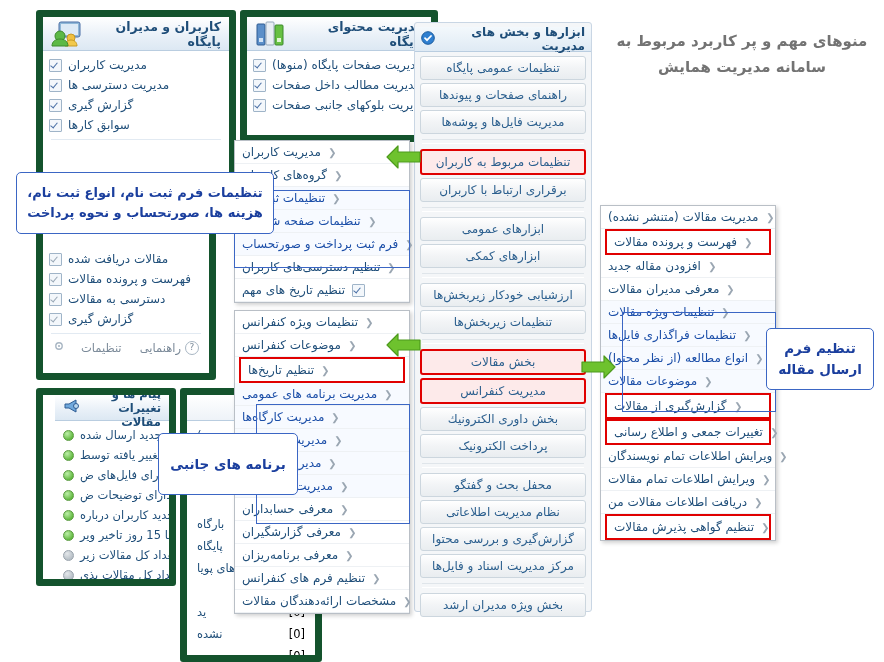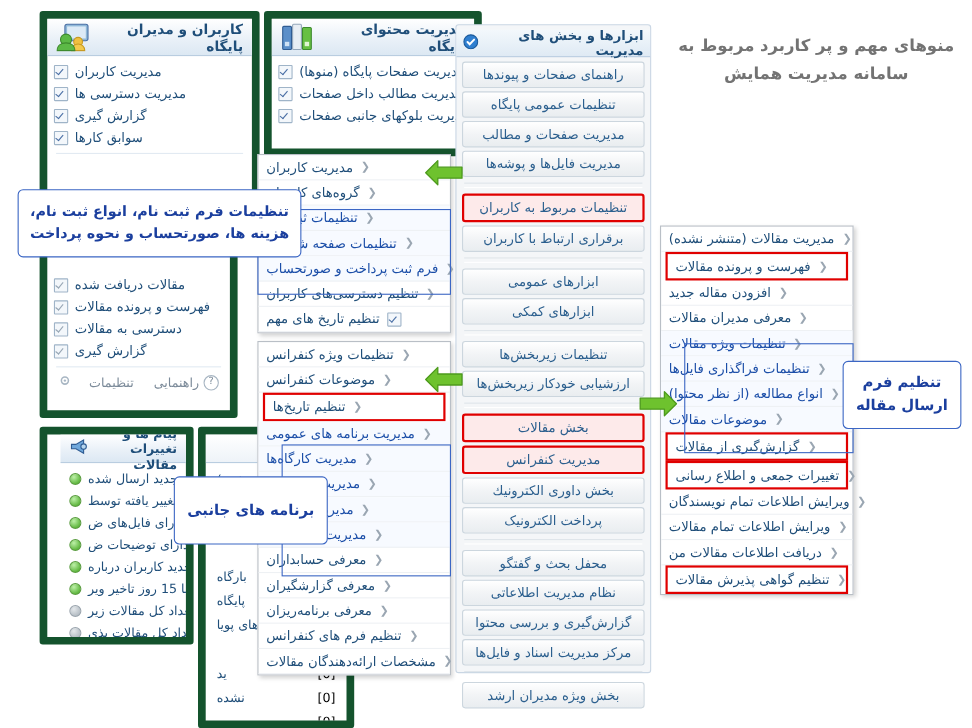--- a/index.html
+++ b/index.html
@@ -324,33 +324,32 @@
   <div class="tabhead">
     <span>ابزارها و بخش های مدیریت</span>
     <span style="display:inline-block;">
       <svg width="14" height="14" viewBox="0 0 14 14">
           <circle cx="7" cy="7" r="6.3" fill="#2f7fd0" stroke="#1a5a9c"></circle>
           <path d="M4 7.2l2 2 4-4.2" fill="none" stroke="#ffffff" stroke-width="1.8" stroke-linecap="round"></path>
         </svg>
     </span>
   </div>
   <div id="tools-groups">
+      <div class="tabbtn">تنظیمات عمومی پایگاه</div>
       <div class="tabbtn">راهنمای صفحات و پیوندها</div>
-      <div class="tabbtn">تنظیمات عمومی پایگاه</div>
-      <div class="tabbtn">مدیریت صفحات و مطالب</div>
       <div class="tabbtn">مدیریت فایل‌ها و پوشه‌ها</div>
       <div class="grpline"></div>
       <div class="tabbtn hl">تنظیمات مربوط به کاربران</div>
       <div class="tabbtn">برقراری ارتباط با کاربران</div>
       <div class="grpline"></div>
       <div class="tabbtn">ابزارهای عمومی</div>
       <div class="tabbtn">ابزارهای کمکی</div>
       <div class="grpline"></div>
+      <div class="tabbtn">ارزشیابی خودکار زیربخش‌ها</div>
       <div class="tabbtn">تنظیمات زیربخش‌ها</div>
-      <div class="tabbtn">ارزشیابی خودکار زیربخش‌ها</div>
       <div class="grpline"></div>
       <div class="tabbtn hl">بخش مقالات</div>
       <div class="tabbtn hl">مدیریت کنفرانس</div>
       <div class="tabbtn">بخش داوری الکترونیك</div>
       <div class="tabbtn">پرداخت الکترونیک</div>
       <div class="grpline"></div>
       <div class="tabbtn">محفل بحث و گفتگو</div>
       <div class="tabbtn">نظام مدیریت اطلاعاتی</div>
       <div class="tabbtn">گزارش‌گیری و بررسی محتوا</div>
       <div class="tabbtn">مرکز مدیریت اسناد و فایل‌ها</div>

